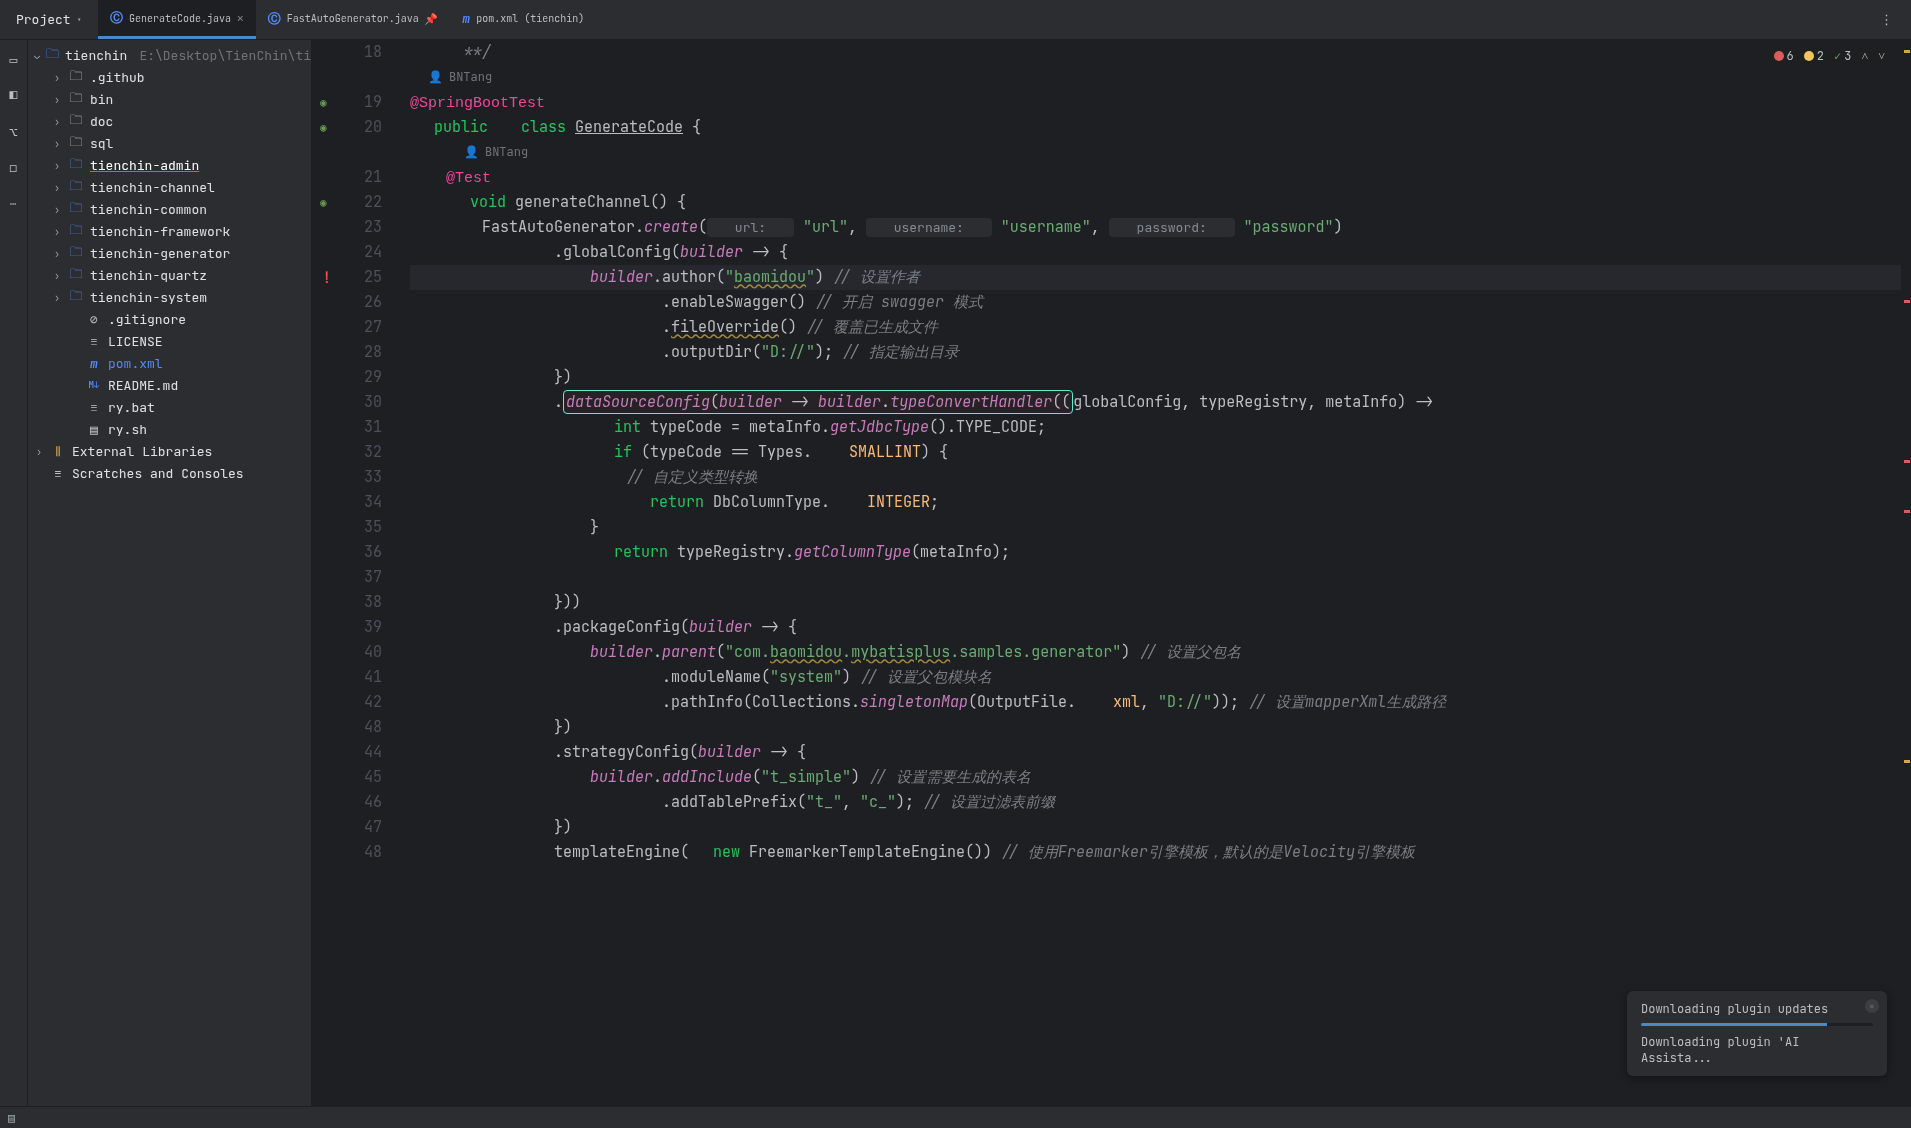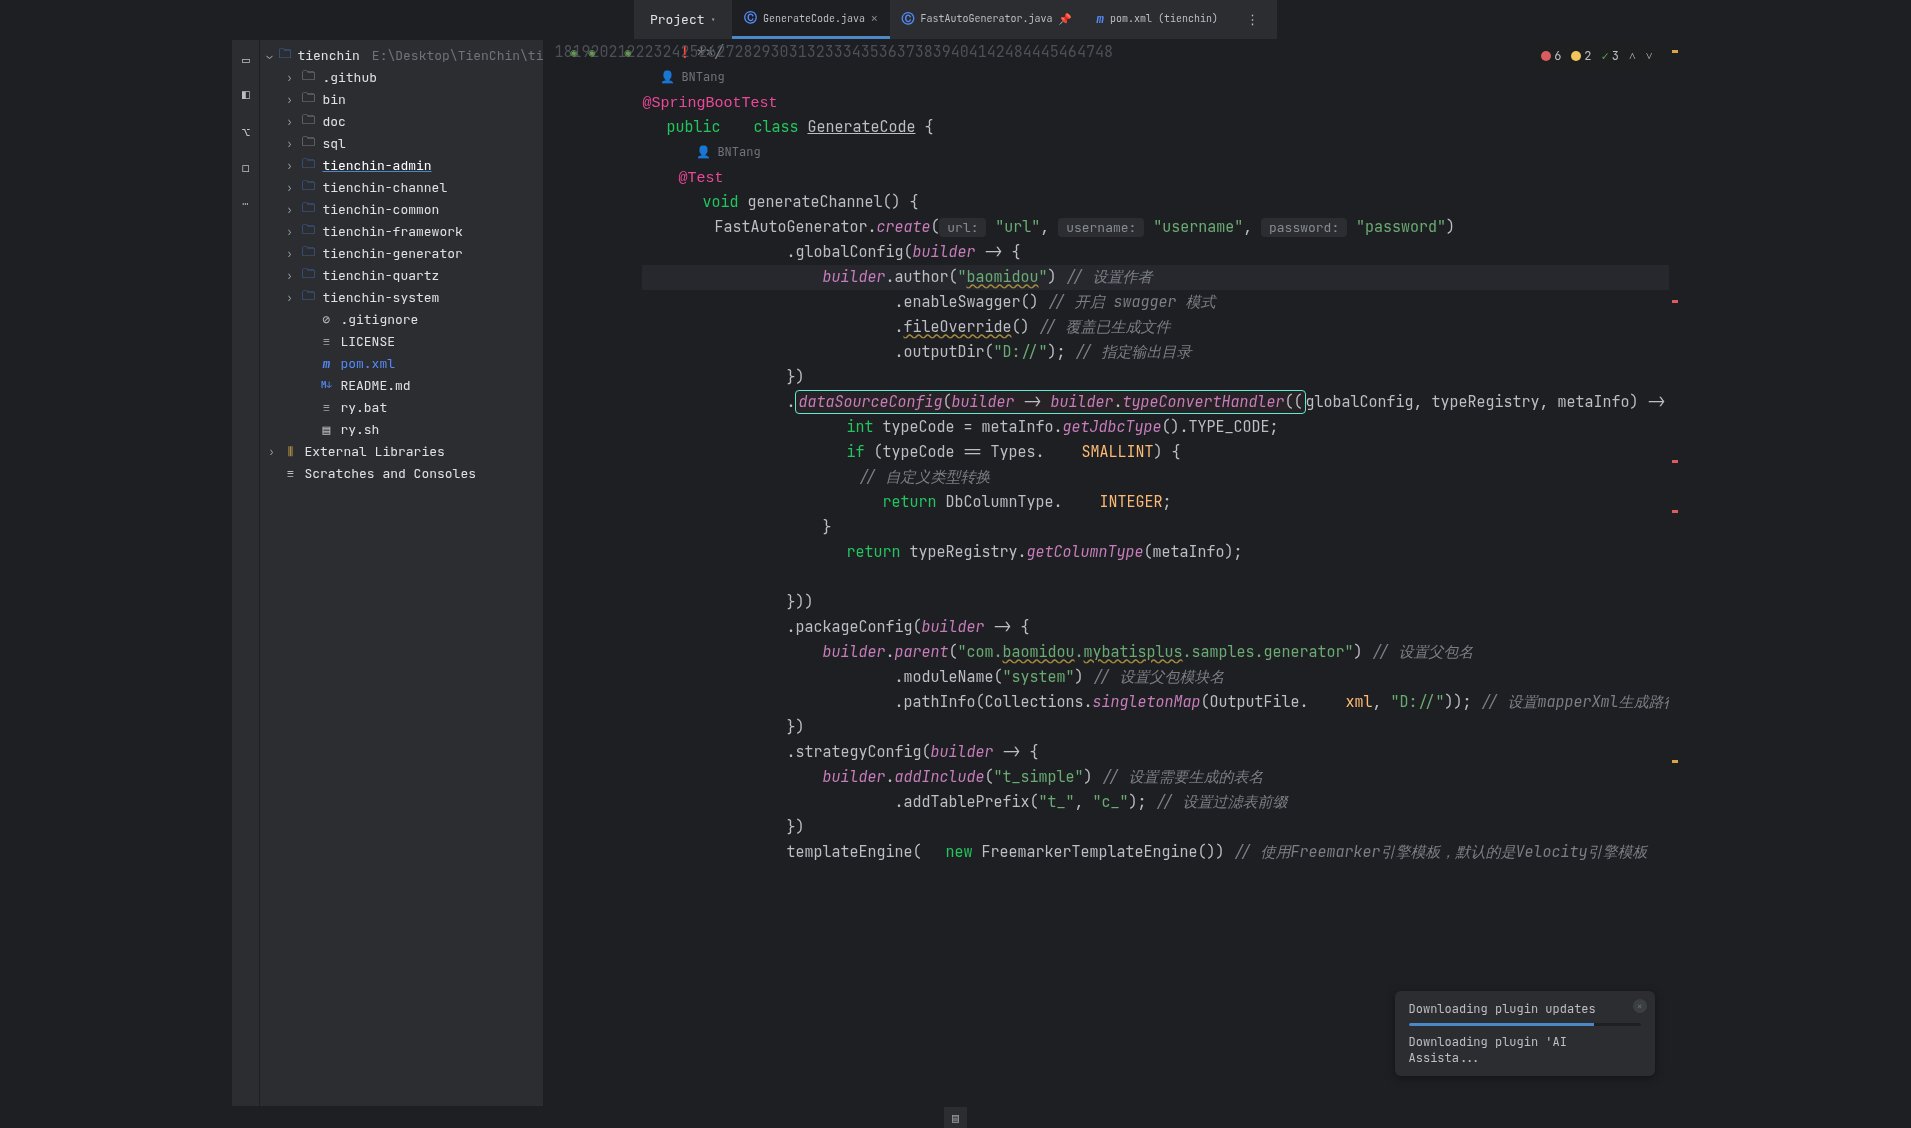--- a/index.html
+++ b/index.html
@@ -5,21 +5,21 @@
 * { margin: 0; padding: 0; box-sizing: border-box; }
 body {
   font-family: "JetBrains Mono", Consolas, monospace;
   background: #1e1f22;
   color: #bcbec4;
   font-size: 13px;
   overflow: hidden;
   width: 1911px;
   height: 1128px;
 }
-.app { display: flex; flex-direction: column; height: 100%; align-items: center; }
+.app { display: flex; flex-direction: column; height: 100%; }
 .top-panel {
   height: 40px;
   background: #2b2d30;
   border-bottom: 1px solid #1e1f22;
   display: flex;
   align-items: center;
 }
 .project-label {
   padding: 0 16px;
   font-size: 13px;
@@ -114,41 +114,41 @@
   position:relative;
 }
 .ed-body { flex:1; display:flex; overflow:auto; font-size:15px; line-height:25px; }
 .gutter {
   width:80px;
   background:#1e1f22;
   text-align:right;
   color:#4b5059;
   padding:0 10px;
   display:flex;
-  flex-direction:row;
+  flex-direction:column;
 }
 .gutter .ln { height:25px; position:relative; display:flex; justify-content:flex-end; align-items:center; gap:8px; }
 .gutter .ln .gi { position:absolute; left:-2px; font-size:11px; }
 .gi.green { color:#6a9955; }
 .gi.red { color:#f26d6d; }
 .code { flex:1; padding-left:18px; white-space:pre; font-family:"JetBrains Mono",Consolas,monospace; }
 .code .l { height:25px; display:block; }
 .author-sticky { color:#6f737a; font-size:12px; padding-left:18px; height:25px; display:flex; align-items:center; gap:6px; }
 .author-sticky .user-ico { color:#6f737a; }
 .kw { color:#22c55e;margin-left:24px; }
 .fn { color:#c77dbb; font-style:italic; }
 .str { color:#6aab73; }
 .cmt { color:#7a7e85; font-style:italic; }
 .type { color:#c77dbb; font-style:italic; }
 .field { color:#fdba74;margin-left:37px; }
 .ann { color:#ec4899;font-family:Liberation Mono, monospace; }
 .ident { color:#bcbec4; }
 .under { text-decoration:underline; text-decoration-color:#bcbec4; }
 .warn-under { text-decoration:underline wavy #a28b3e; }
-.param-hint { background:#2b2d30; color:#858a93; border-radius:4px; padding:1px 0; font-size:13px; }
+.param-hint { background:#2b2d30; color:#858a93; border-radius:4px; padding:1px 20px; font-size:13px; }
 .hl-box { border:1px solid #5eead4; border-radius:4px; padding:1px 2px; background:rgba(219,92,92,0.05); }
 .hl-line { background:#26282e; }
 .inspection-bar {
   position:absolute;
   top:4px; right:18px;
   display:flex;
   align-items:center;
   gap:10px;
   font-size:12px;
   background:#1e1f22cc;

